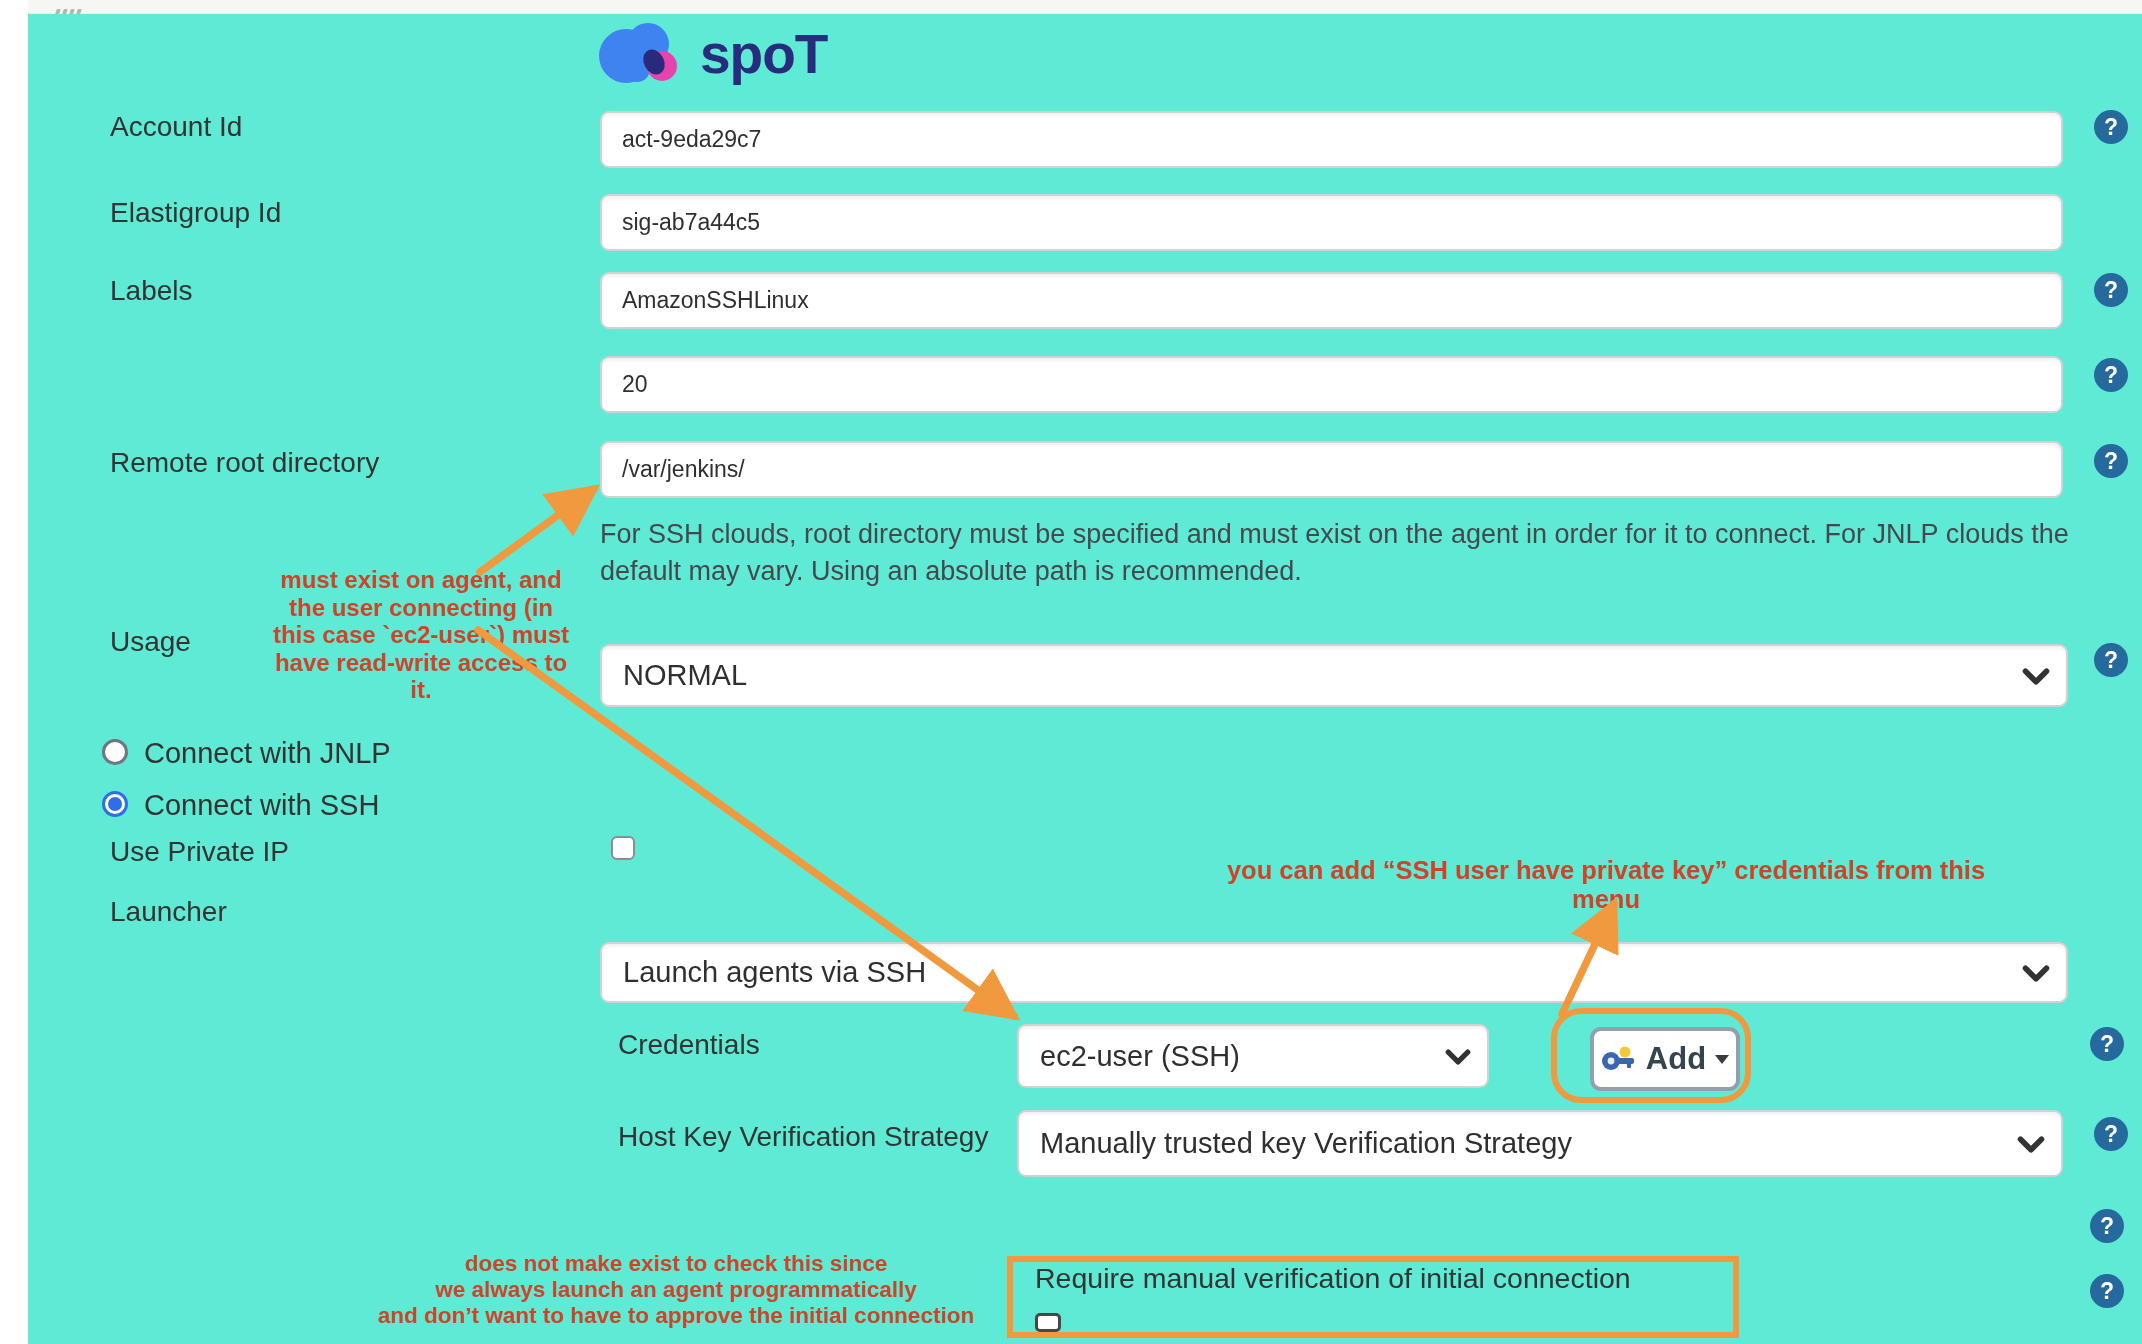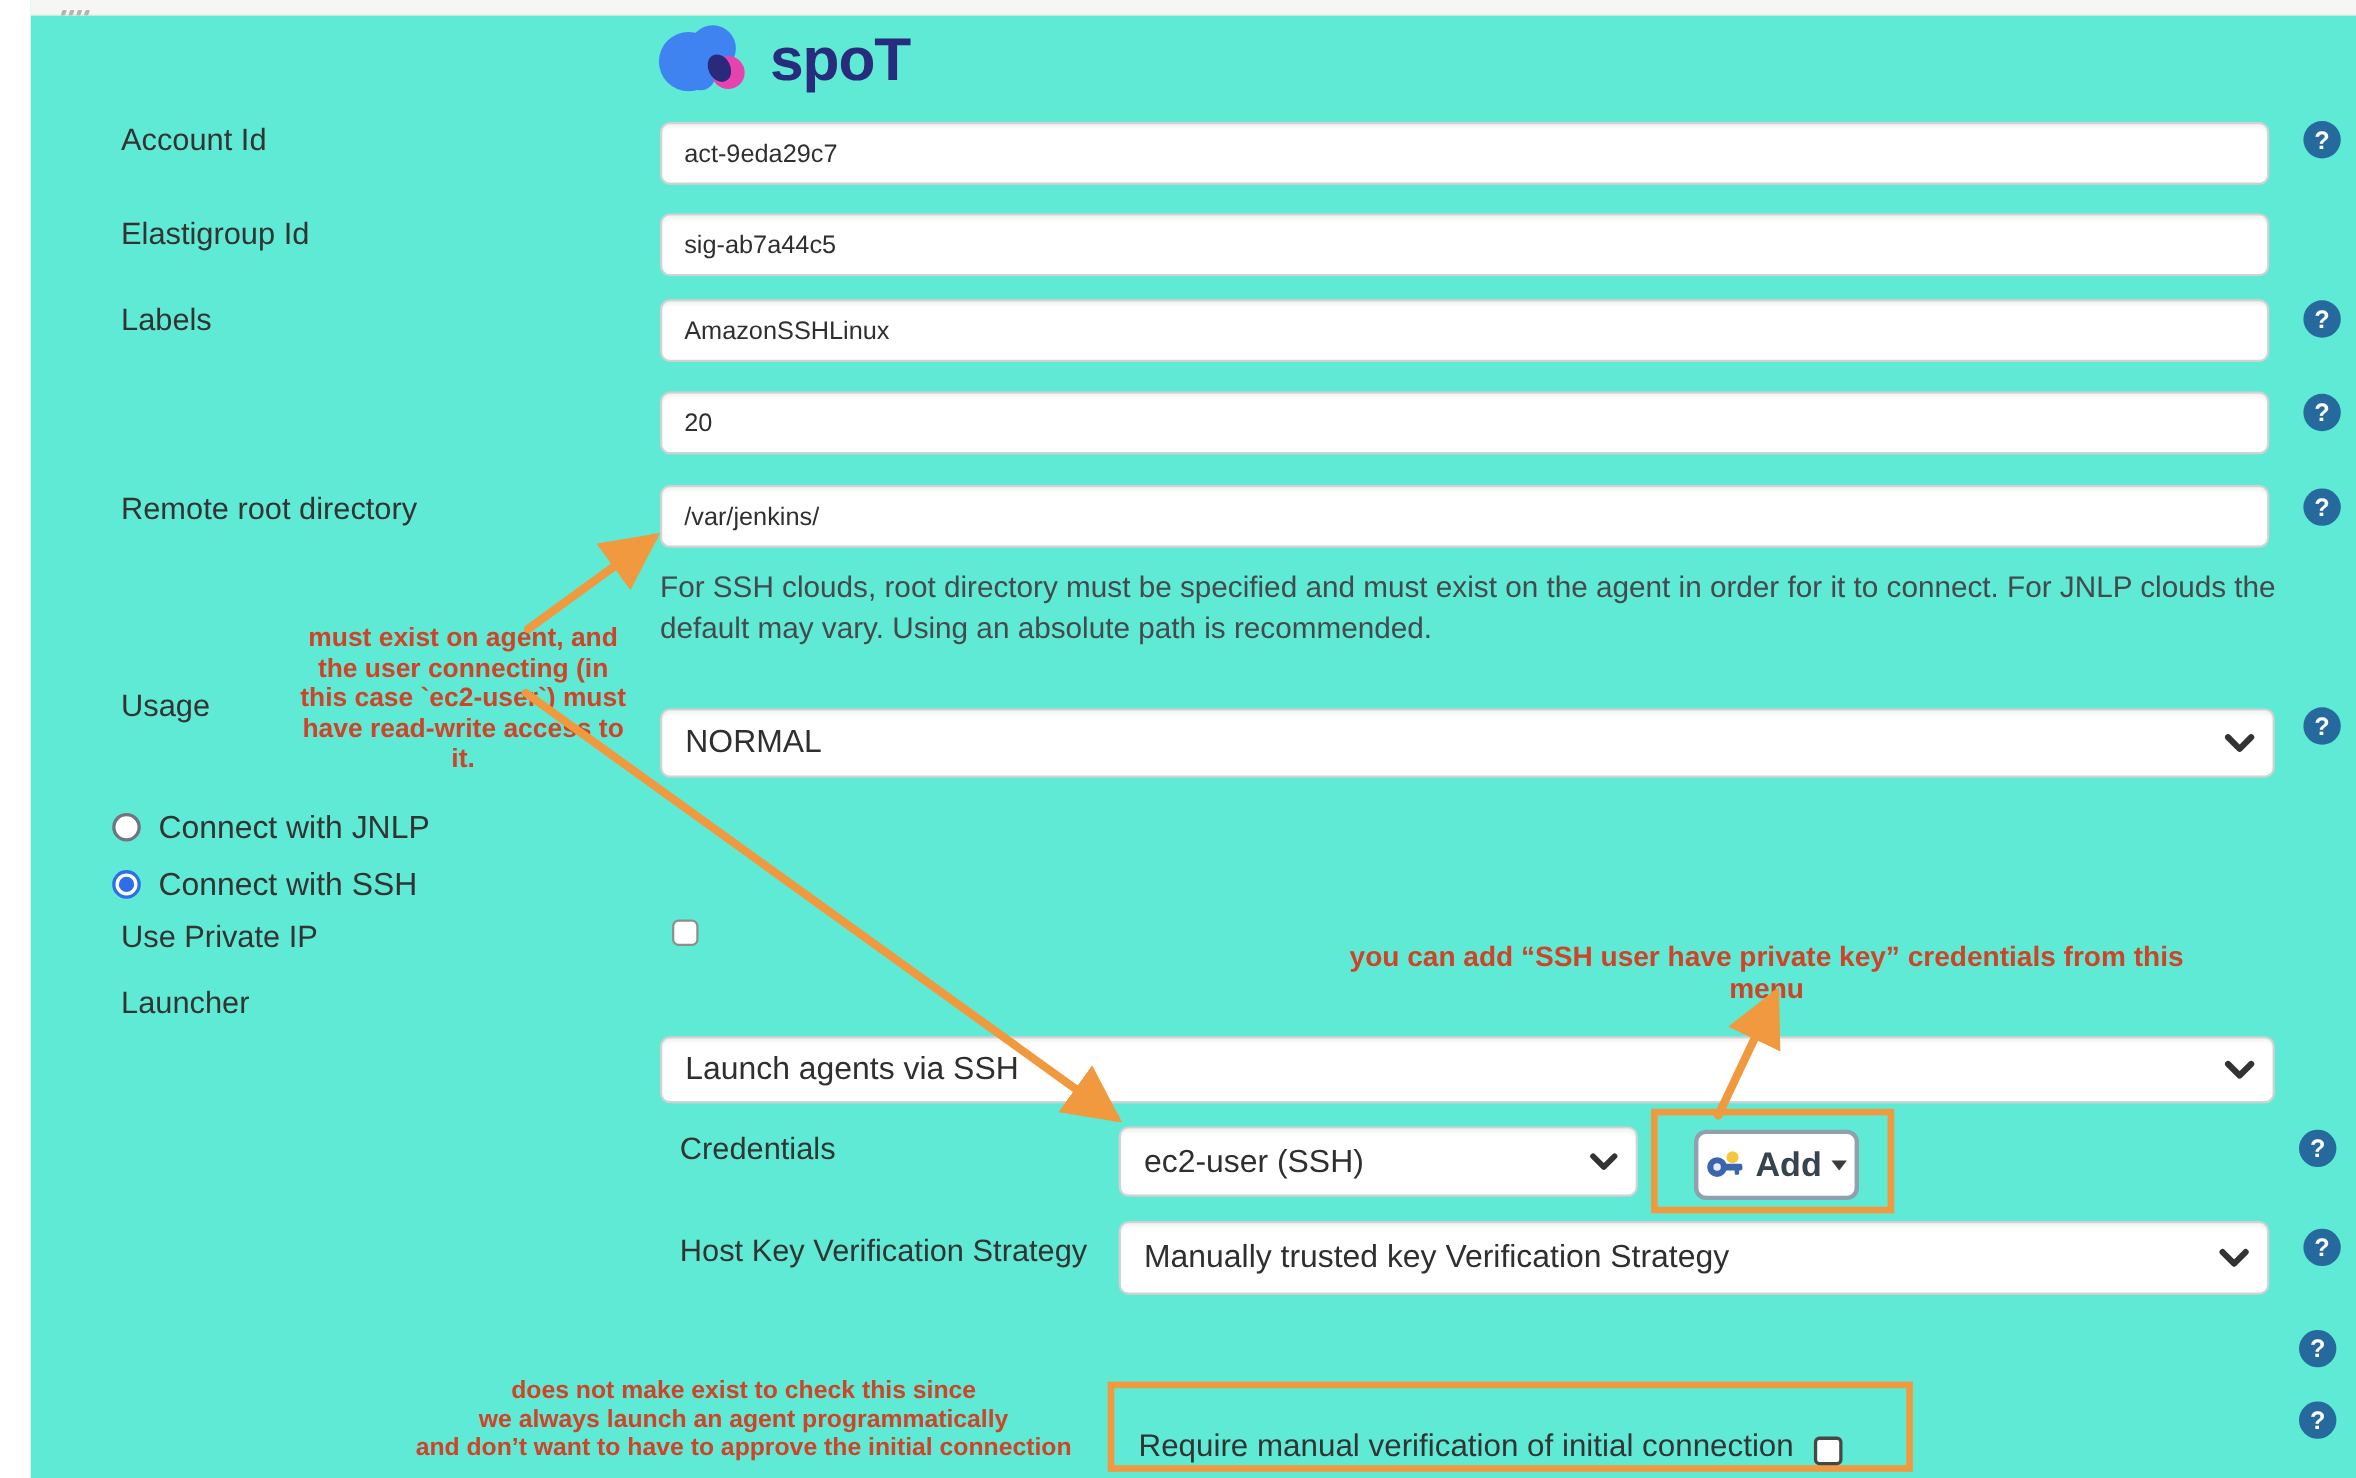--- a/index.html
+++ b/index.html
@@ -24,21 +24,21 @@
   .rednote{color:#cf4328;font-weight:bold;text-align:center;}
   .radio{width:26px;height:26px;border-radius:50%;border:3px solid #6f767d;box-sizing:border-box;background:#fff;cursor:pointer;}
   .radio.on{border:3px solid #2e6ee8;position:relative;}
   .radio.on::after{content:"";position:absolute;left:3px;top:3px;width:14px;height:14px;border-radius:50%;background:#2e6ee8;}
   .checkbox{width:24px;height:24px;border:2px solid #8d8d8d;border-radius:6px;background:#fff;box-sizing:border-box;cursor:pointer;}
   .checkbox.dark{border:3px solid #474747;border-radius:5px;}
   .hlbox{border:6px solid #f0993f;box-sizing:border-box;background:transparent;}
   .addbtn{position:absolute;left:33px;top:13px;width:150px;height:64px;border:4px solid #90a0ae;border-radius:11px;
           background:#fff;display:flex;align-items:center;justify-content:center;gap:8px;cursor:pointer;box-sizing:border-box;}
   .addbtn .addlabel{font-size:31px;font-weight:bold;color:#35444f;}
-  .reqrow{display:flex;align-items:flex-end;gap:18px;padding-left:22px;height:100%;box-sizing:border-box;}
+  .reqrow{display:flex;align-items:flex-start;gap:18px;padding-left:22px;height:100%;box-sizing:border-box;flex-direction:column;}
   .reqrow .rtext{font-size:28.5px;color:#333;white-space:nowrap;}
   svg.overlay{position:absolute;left:0;top:0;pointer-events:none;}
 </style>
 </head>
 <body>
 
 <div id="canvas">
 
   <div class="abs topbar"></div>
   <div class="abs grip">
@@ -133,21 +133,21 @@
 
   <span class="abs flabel" style="left:590px;top:1030px;">Credentials</span>
   <div class="abs selectbox" style="left:989px;top:1024px;width:472px;height:64px;">
     <span class="val">ec2-user (SSH)</span>
     <span class="chev">
       <svg width="26" height="17" viewBox="0 0 16 10">
           <path d="M2 2 L8 8 L14 2" stroke="#333" stroke-width="3.2" fill="none" stroke-linecap="round" stroke-linejoin="round"></path>
         </svg>
     </span>
   </div>
-  <div class="abs hlbox" style="left:1473px;top:1008px;width:221px;height:95px;">
+  <div class="abs hlbox" style="left:1523px;top:1008px;width:200px;height:95px;border-radius:30px;">
     <div class="addbtn">
       <svg width="38" height="28" viewBox="0 0 38 28">
         <circle cx="11" cy="16" r="9" fill="#3a66b0"></circle>
         <circle cx="11" cy="16" r="3.4" fill="#e8edf5"></circle>
         <rect x="17" y="13" width="17" height="6" rx="2" fill="#3a66b0"></rect>
         <rect x="27" y="17" width="4" height="6" rx="1" fill="#3a66b0"></rect>
         <circle cx="25" cy="7" r="5.5" fill="#f3c93c"></circle>
       </svg>
       <span class="addlabel">Add</span>
       <svg width="16" height="11" viewBox="0 0 16 11">

